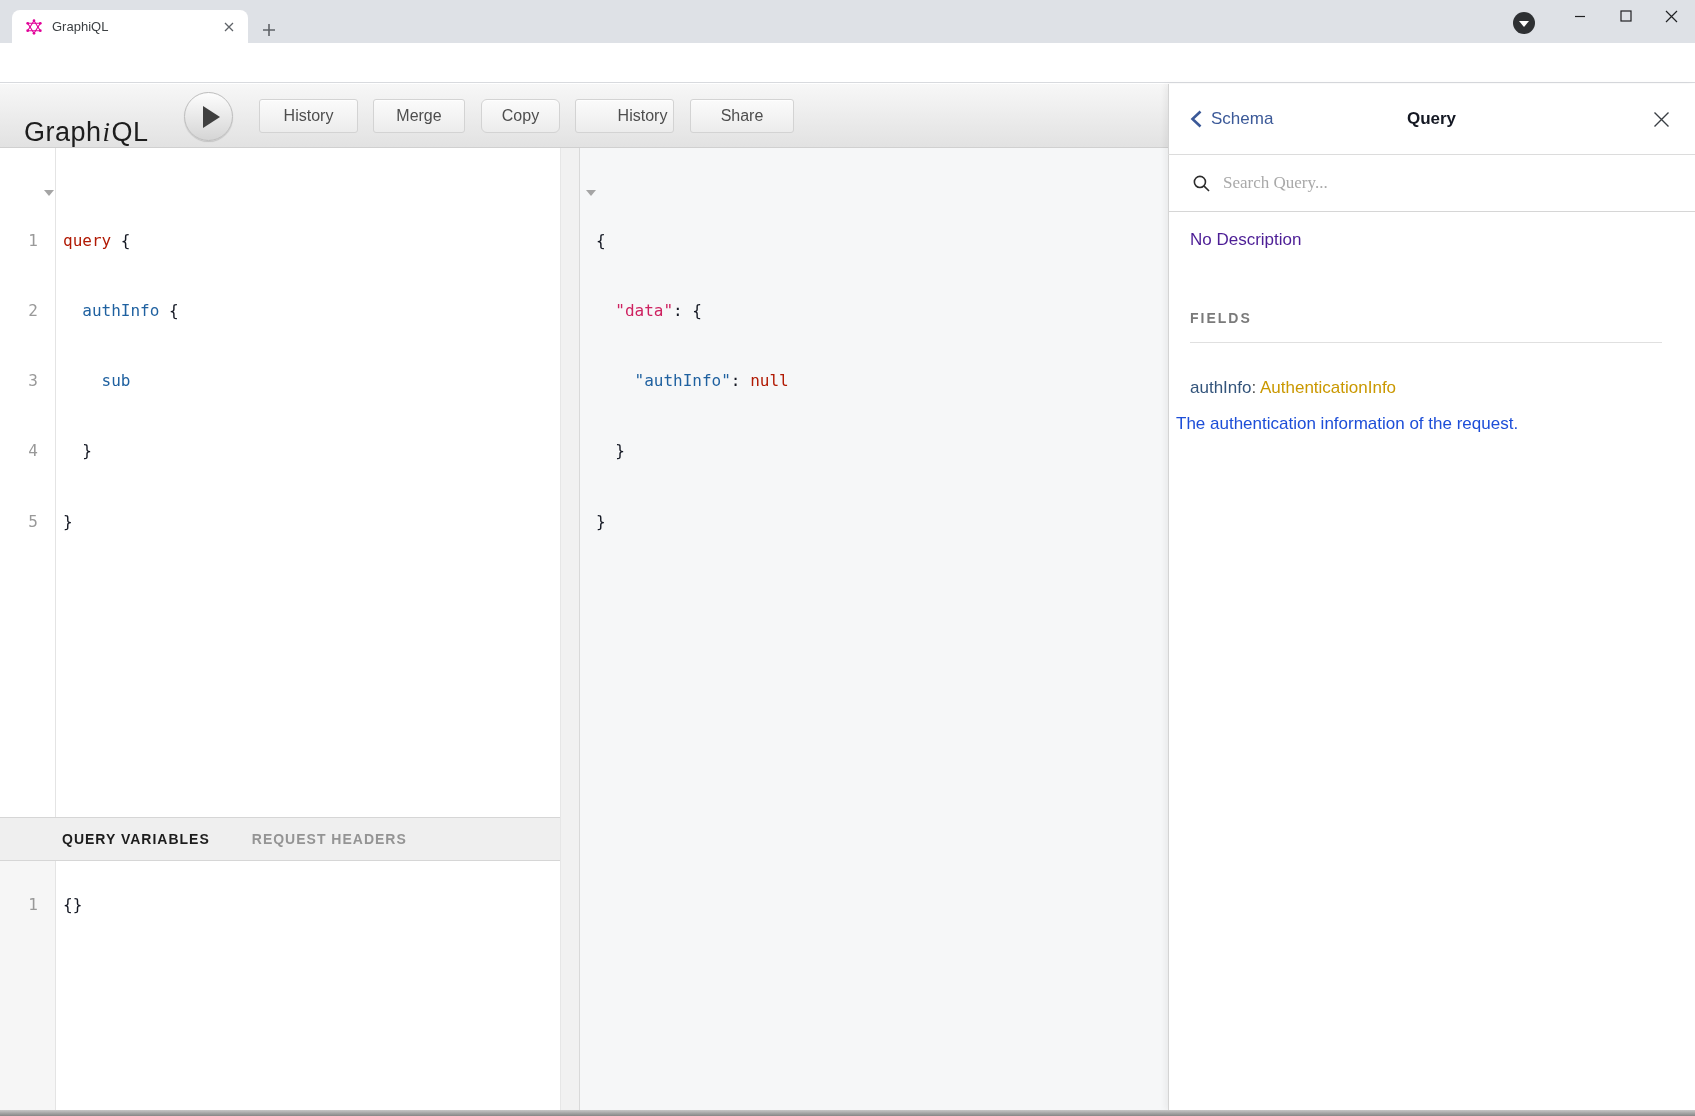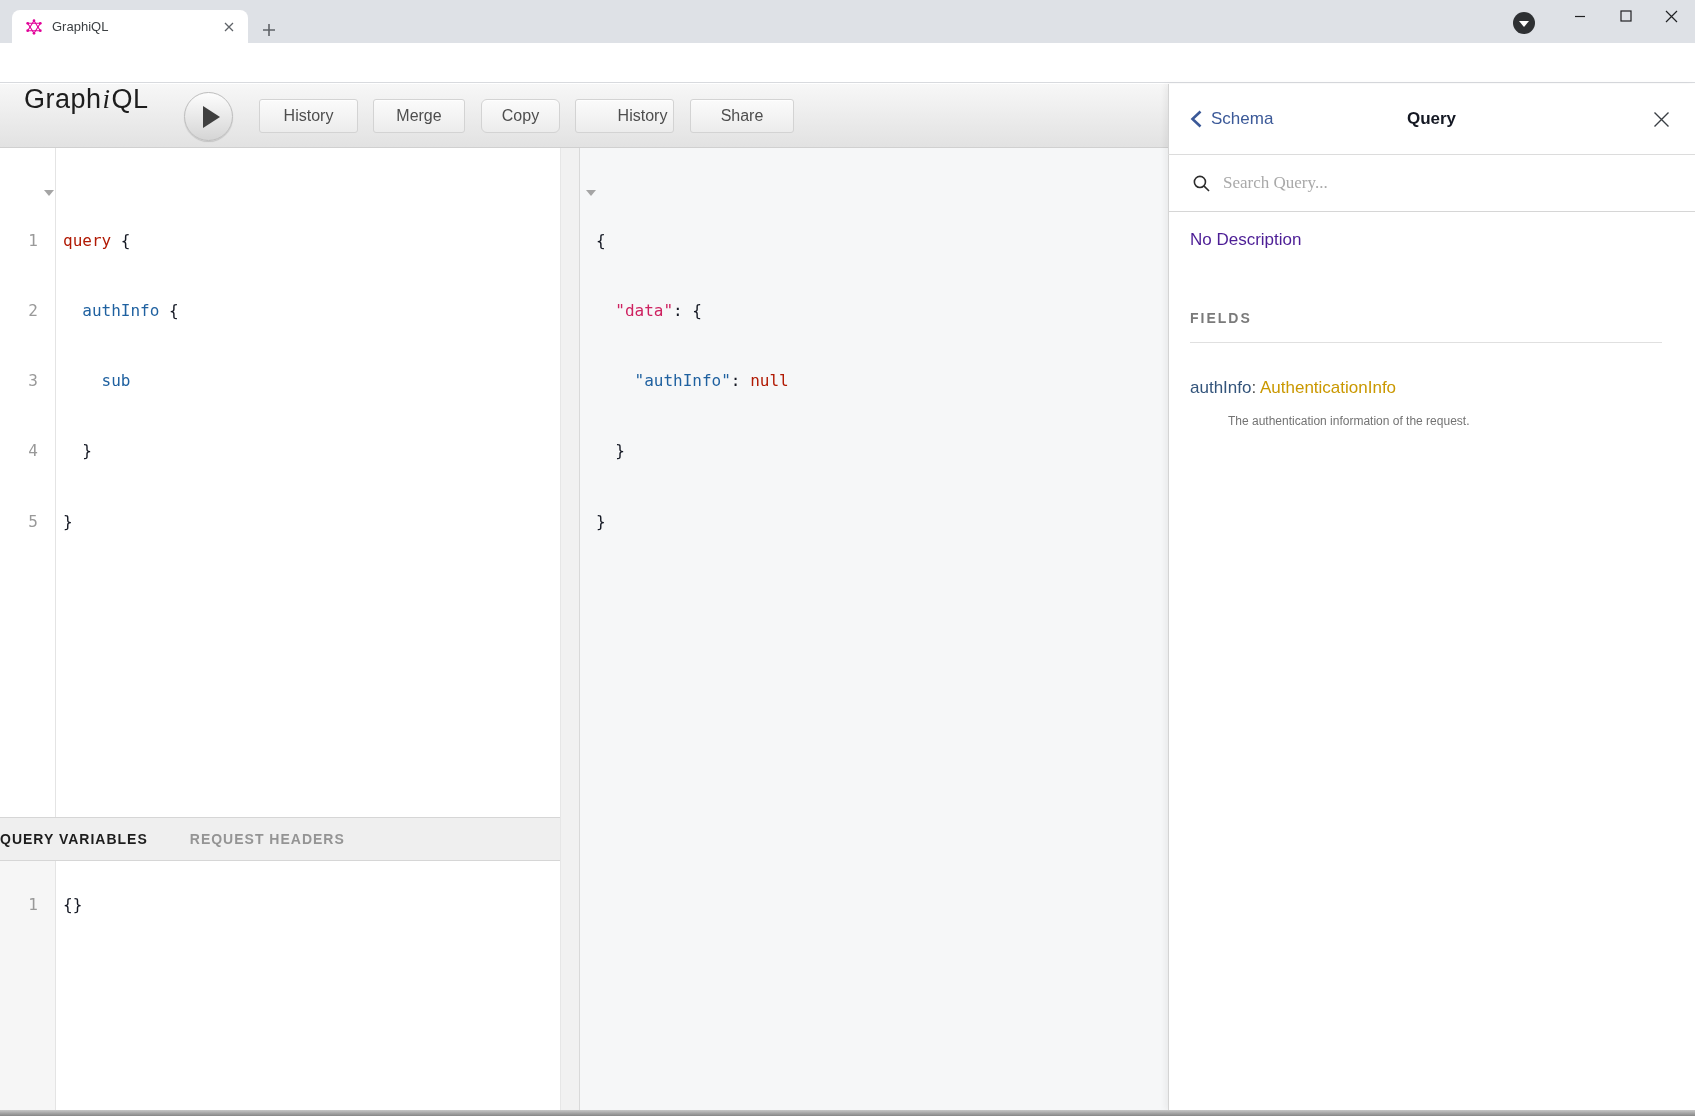--- a/index.html
+++ b/index.html
@@ -28,21 +28,21 @@
   #omni-zoom { margin-right:16px; } #omni-star { margin-right:14px; }
   .ext { top:52px; width:22px; height:22px; display:flex; align-items:center; justify-content:center; }
   #avatar { left:1538px; top:49px; width:26px; height:26px; border-radius:50%; background:#e8472b; color:#fff; font-size:13px; font-weight:bold; display:flex; align-items:center; justify-content:center; }
   #update-btn { left:1577px; top:47px; width:112px; height:31px; border:1.5px solid #1e8e3e; border-radius:16px; background:#fff; display:flex; align-items:center; }
   #update-label { font-size:14px; color:#1e8e3e; margin-left:13px; }
   #update-kebab { margin-left:8px; color:#1e8e3e; font-size:14px; letter-spacing:0; line-height:5px; display:flex; flex-direction:column; gap:2px; }
   #update-kebab i { width:3px; height:3px; background:#1e8e3e; border-radius:50%; display:block; }
 
   
   #gql-topbar { left:0; top:84px; width:1168px; height:64px; background:linear-gradient(#f7f7f7,#e2e2e2); border-bottom:1px solid #d0d0d0; }
-  #gql-logo { left:24px; top:84px; height:64px; display:flex; align-items:flex-start; font-size:27px; color:#1d1d1d; letter-spacing:0.5px; }
+  #gql-logo { left:24px; top:84px; height:64px; display:flex; align-items:flex-end; font-size:27px; color:#1d1d1d; letter-spacing:0.5px; }
   #gql-logo em { font-family:"Liberation Serif", serif; font-style:italic; padding:0 1px; }
   #play-btn { left:184px; top:92px; width:49px; height:49px; border-radius:50%; background:linear-gradient(#fdfdfd,#d5d5d5); border:1px solid #bdbdbd; box-shadow:0 1px 1px rgba(0,0,0,.15); display:flex; align-items:center; justify-content:center; }
   #play-btn .tri { width:0; height:0; border-top:11px solid transparent; border-bottom:11px solid transparent; border-left:17px solid #3f3f3f; margin-left:5px; }
   .tb-btn { top:99px; height:34px; background:linear-gradient(#fbfbfb,#ececec); border:1px solid #d3d3d3; border-radius:3px; color:#4e4e4e; font-size:16px; display:flex; align-items:center; justify-content:center; box-shadow:0 1px 0 rgba(255,255,255,.7) inset; }
   #btn-prettify { left:259px; width:99px; } #btn-merge { left:373px; width:92px; }
   #btn-copy { left:481px; width:79px;border-radius:6px; } #btn-history { left:575px; width:99px;padding-left:36px; } #btn-share { left:690px; width:104px; }
 
   
   .mono { font-family:"DejaVu Sans Mono", monospace; font-size:16px; line-height:23.4px; white-space:pre; }
   #query-pane { left:0; top:148px; width:560px; height:669px; background:#fff; }
@@ -52,42 +52,42 @@
   #query-code { left:63px; top:182px; color:#141823; }
   .kw { color:#B11A04; } .prop { color:#1F61A0; } .def { color:#CE2160; } .punc { color:#141823; }
 
   #pane-divider { left:560px; top:148px; width:20px; height:962px; background:#f1f1f1; border-left:1px solid #e6e6e6; border-right:1px solid #d9d9d9; cursor:col-resize; }
 
   #result-pane { left:580px; top:148px; width:588px; height:962px; background:#f6f7f8; }
   #result-fold { left:586px; top:190px; width:0; height:0; border-left:5px solid transparent; border-right:5px solid transparent; border-top:6px solid #a5a5a5; }
   #result-code { left:596px; top:182px; color:#141823; }
 
   #vars-titlebar { left:0; top:817px; width:560px; height:44px; background:#efefef; border-top:1px solid #d6d6d6; border-bottom:1px solid #d6d6d6; display:flex; align-items:center; }
-  #vars-tab-variables { font-size:14px; font-weight:bold; letter-spacing:1px; color:#1d1d1d; }
+  #vars-tab-variables { margin-left:62px; font-size:14px; font-weight:bold; letter-spacing:1px; color:#1d1d1d; }
   #vars-tab-headers { margin-left:42px; font-size:14px; font-weight:bold; letter-spacing:1px; color:#949494; }
   #vars-editor { left:0; top:861px; width:560px; height:249px; background:#fff; }
   #vars-gutter { left:0; top:861px; width:56px; height:249px; background:#f6f6f6; border-right:1px solid #e4e4e4; }
   #vars-lineno { left:0; top:893px; width:38px; text-align:right; color:#999; }
   #vars-code { left:63px; top:893px; color:#141823; }
 
   
   #docs { left:1168px; top:84px; width:527px; height:1026px; background:#fff; border-left:1px solid #d4d4d4; box-shadow:-3px 0 6px rgba(0,0,0,.05); }
   #docs-header { left:1168px; top:84px; width:527px; height:71px; border-bottom:1px solid #dcdcdc; display:flex; align-items:center; }
   #docs-back { margin-left:22px; display:flex; align-items:center; gap:9px; color:#3B5998; font-size:17px; }
   #docs-title { position:absolute; left:0; width:527px; text-align:center; font-size:17px; font-weight:bold; color:#141823; pointer-events:none; }
   #docs-close { position:absolute; right:22px; width:24px; height:24px; display:flex; align-items:center; justify-content:center; }
   #docs-search { left:1168px; top:155px; width:527px; height:57px; border-bottom:1px solid #d6d6d6; display:flex; align-items:center; }
   #docs-search svg { margin-left:24px; }
   #docs-search input { border:none; outline:none; background:transparent; font-size:17px; margin-left:12px; width:420px; font-family:Liberation Serif, serif; color:#333; }
   #docs-search input::placeholder { color:#a9a9a9; }
   #docs-nodesc { left:1190px; top:230px; font-size:17px; color:#4c1d95; }
   #docs-fields { left:1190px; top:310px; width:472px; font-size:14px; font-weight:bold; letter-spacing:2px; color:#7a7a7a; border-bottom:1px solid #e0e0e0; padding-bottom:16px; }
   #docs-field-row { left:1190px; top:366px; font-size:17px;margin-top:12px; }
   #docs-field-name { color:#33547B; } #docs-field-sep { color:#555; } #docs-field-type { color:#CA9800; }
-  #docs-field-desc { left:1228px; top:414px; font-size:12px; color:#737373; }
+  #docs-field-desc { left:1176px; top:414px; font-size:17px; color:#1d4ed8; }
 
   #bottom-edge { left:0; top:1110px; width:1695px; height:6px; background:linear-gradient(#c7c7c7,#868686); }
 
   svg { display:block; }
 </style>
 </head>
 <body>
 
 <div class="abs" id="titlebar">
   <div class="abs" id="tab">

